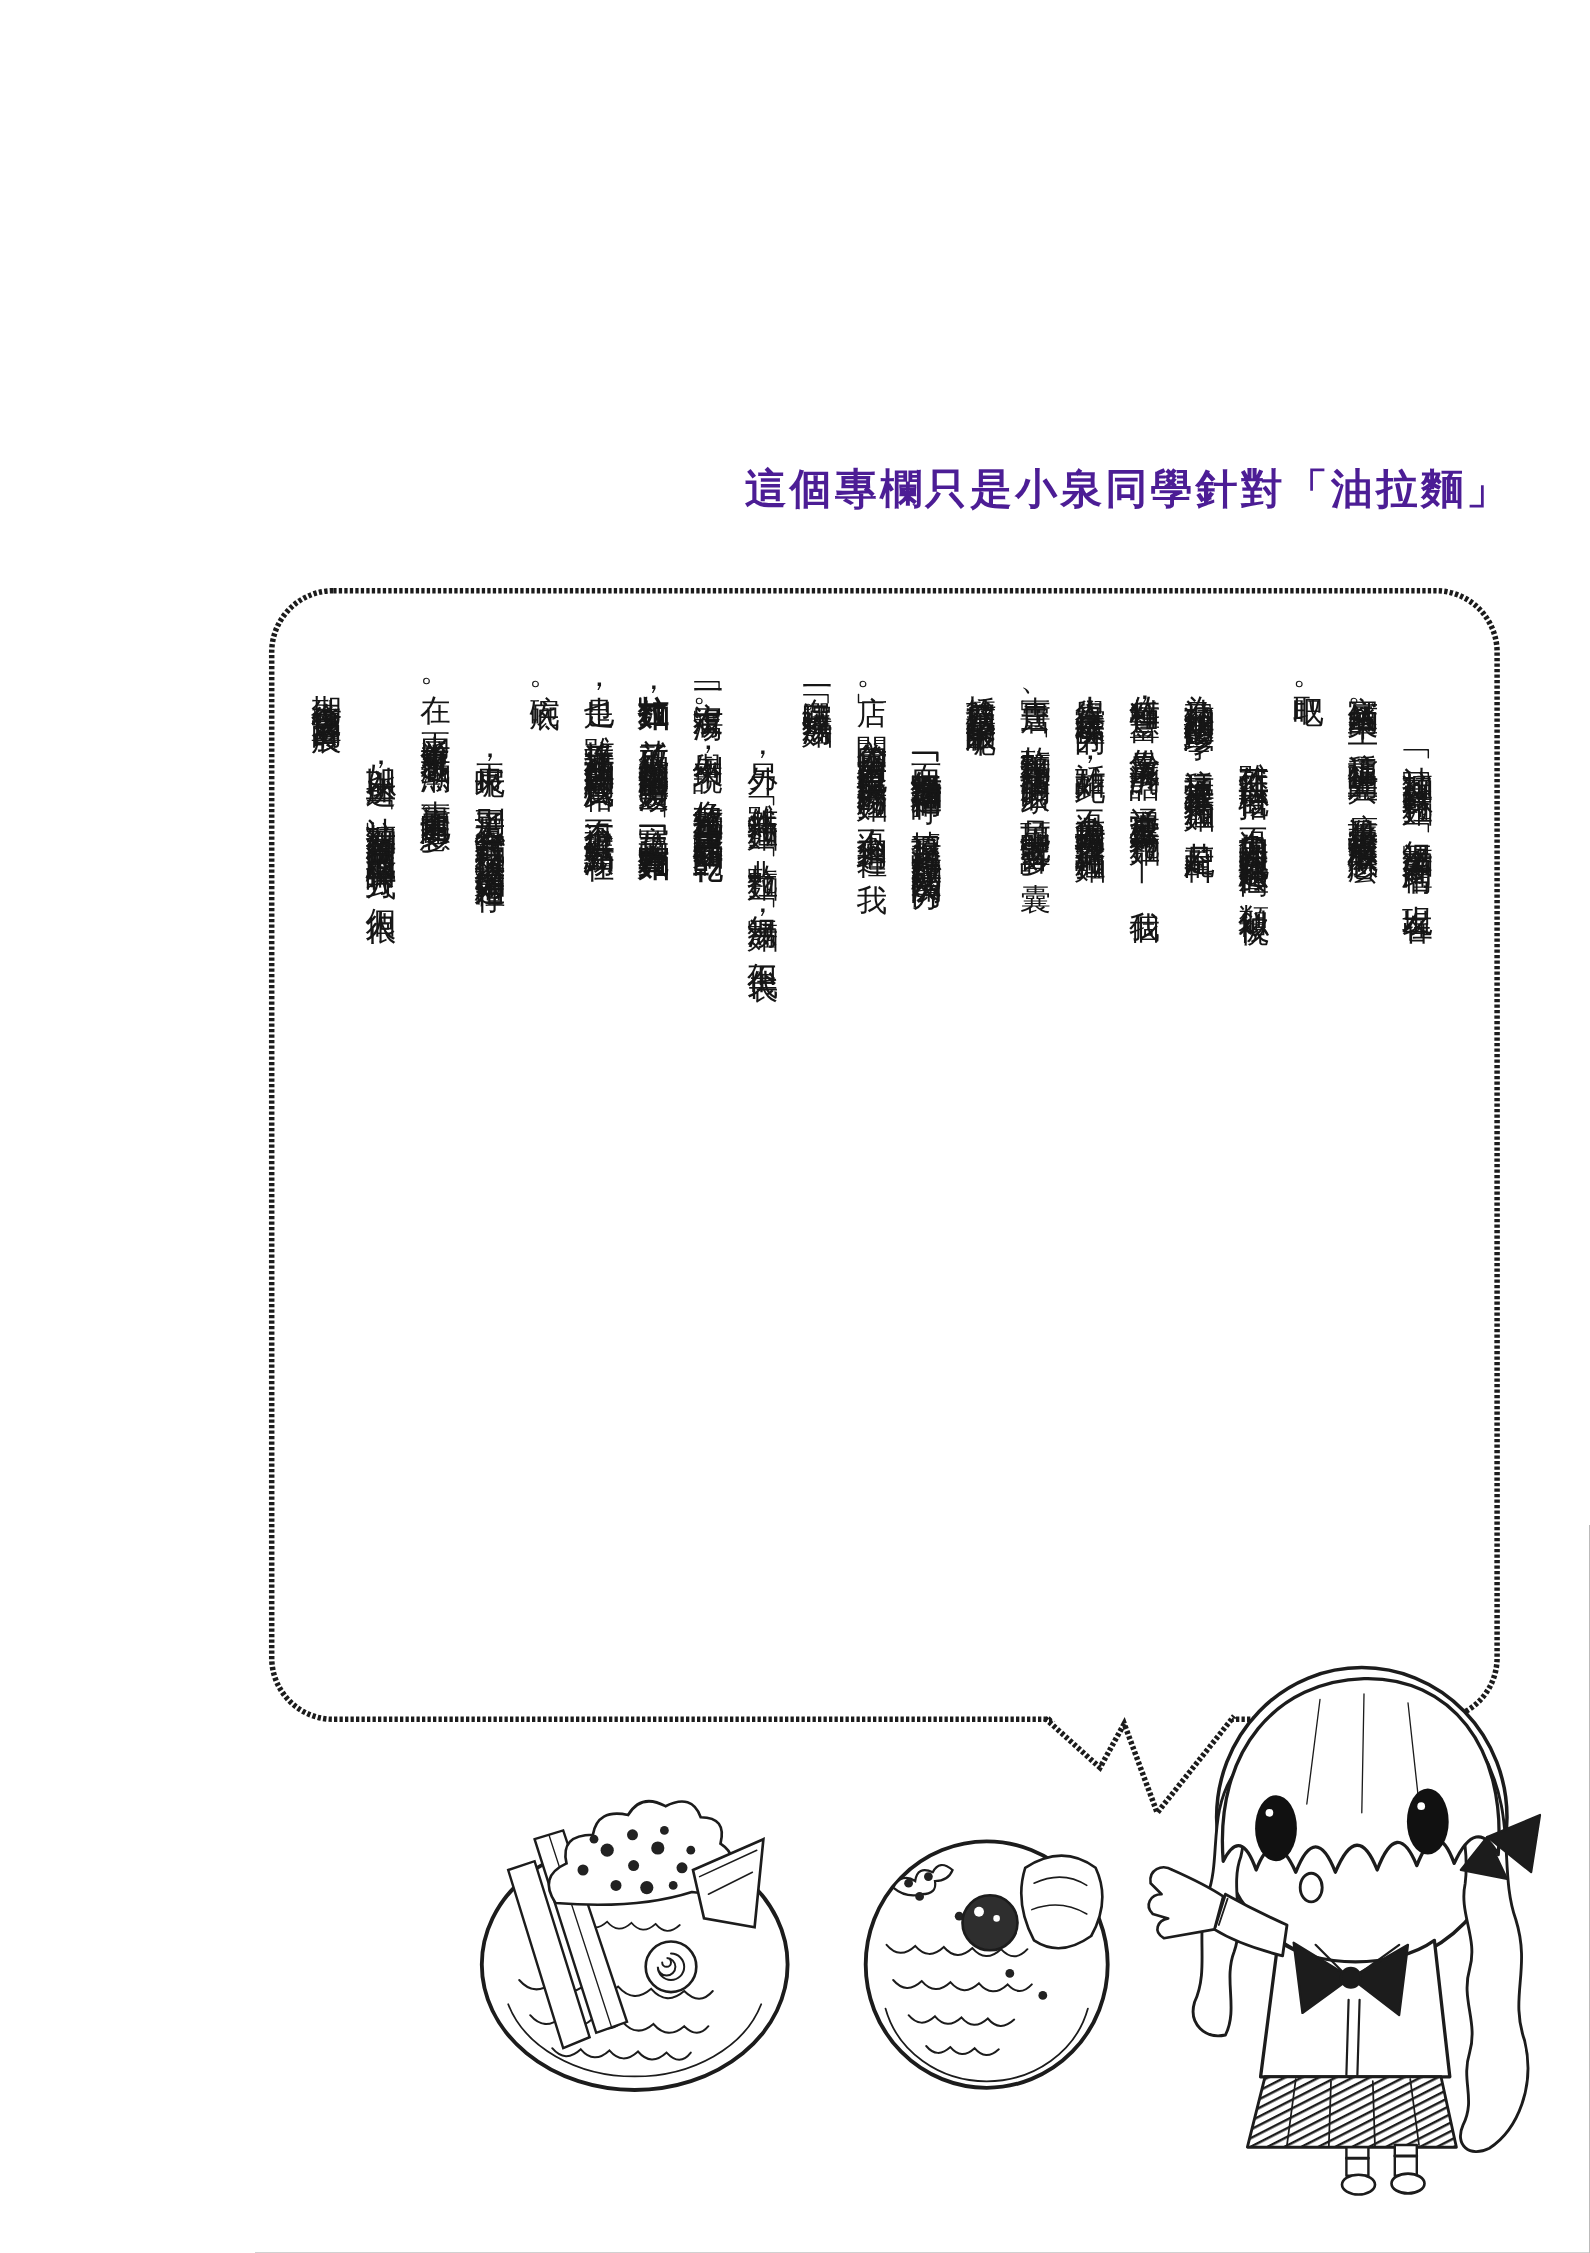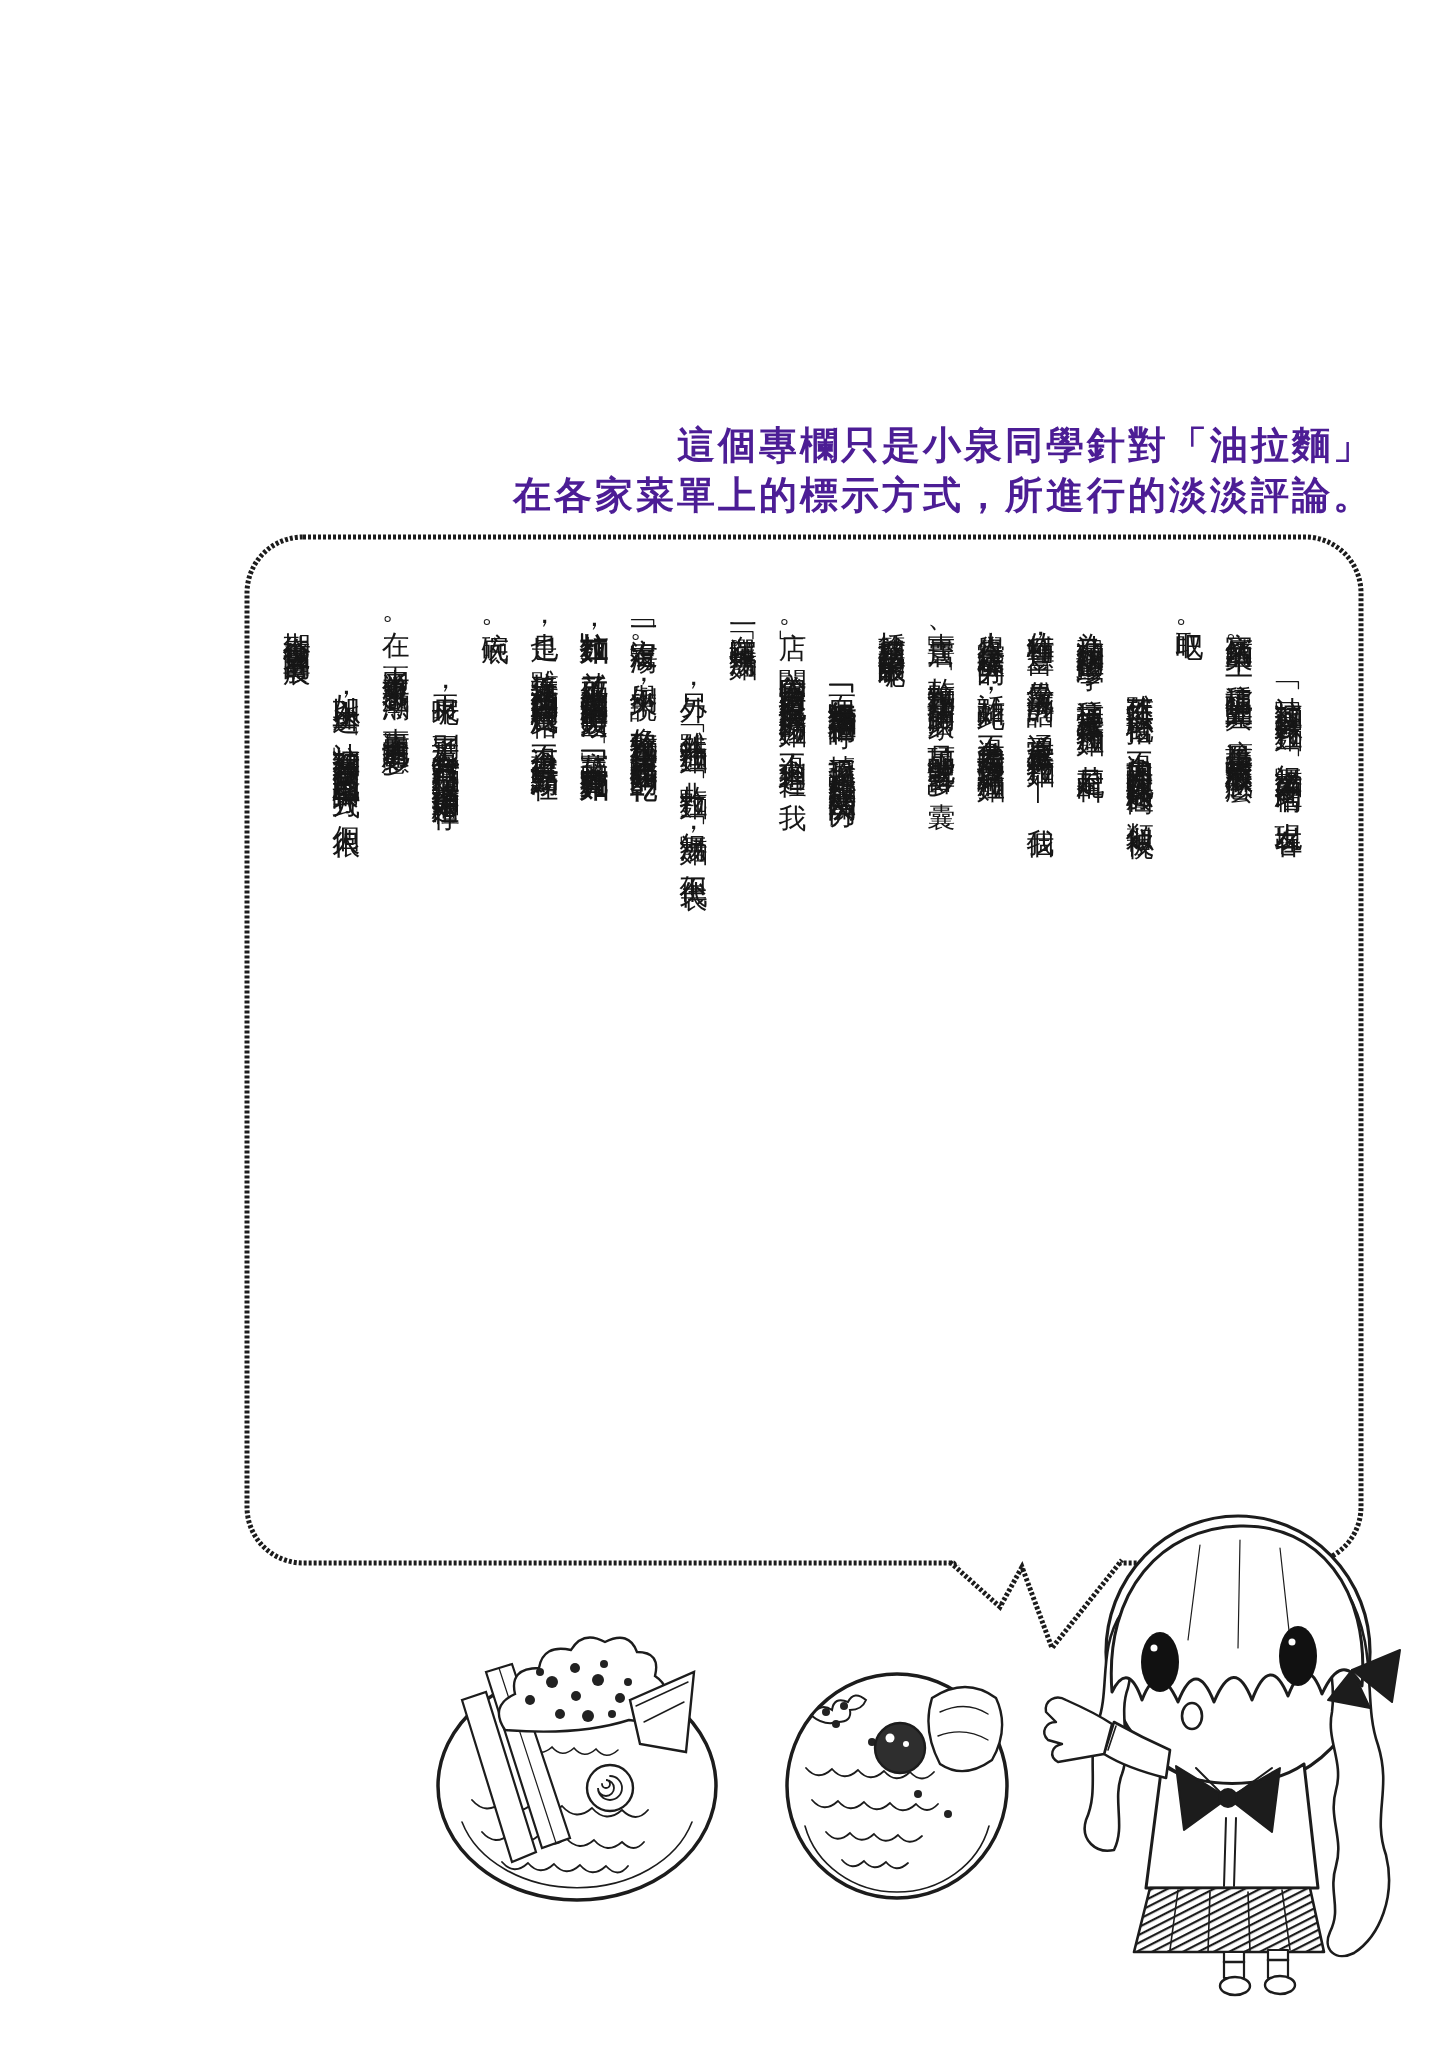--- a/index.html
+++ b/index.html
@@ -26,21 +26,20 @@
   .btext p { margin:0; padding:0; text-indent:62px; }
   .btext b { font-weight:bold; }
 </style>
 </head>
 <body>
 
 <div class="page">
 
   <div class="intro">
     <div>這個專欄只是小泉同學針對「油拉麵」</div>
-    <div>在各家菜單上的標示方式，所進行的淡淡評論。</div>
   </div>
 
   <svg class="art" viewBox="0 0 1445 2048">
     <defs>
       <pattern id="hatch" patternUnits="userSpaceOnUse" width="7" height="7" patternTransform="rotate(63)">
         <rect width="7" height="7" fill="#ffffff"></rect>
         <line x1="1" y1="0" x2="1" y2="7" stroke="#1c1c1c" stroke-width="2.4"></line>
       </pattern>
     </defs>
 

